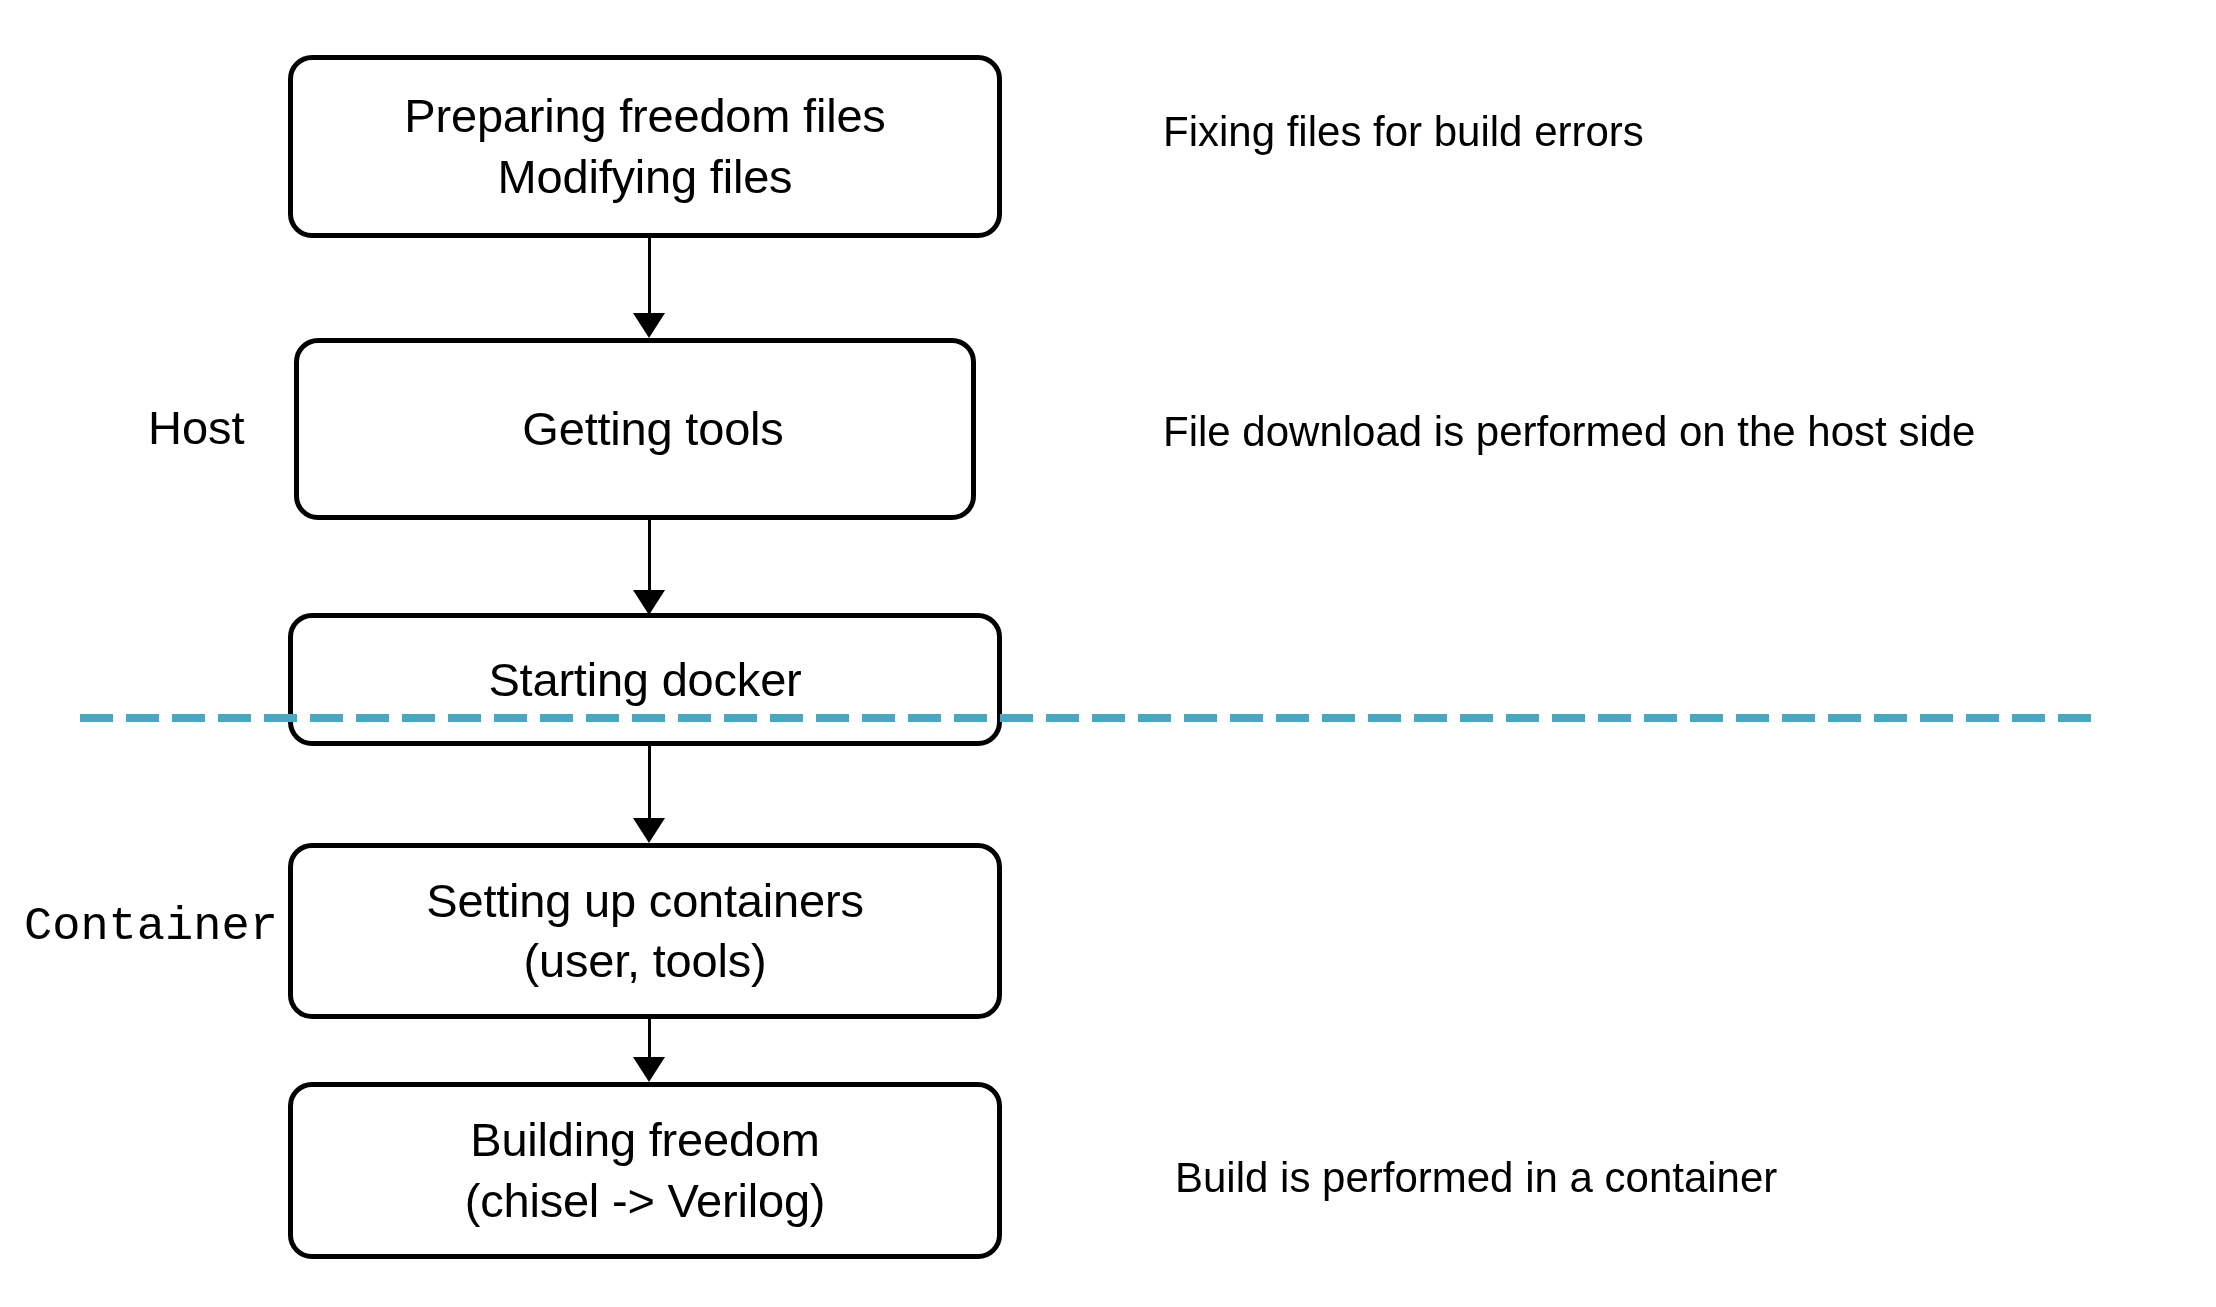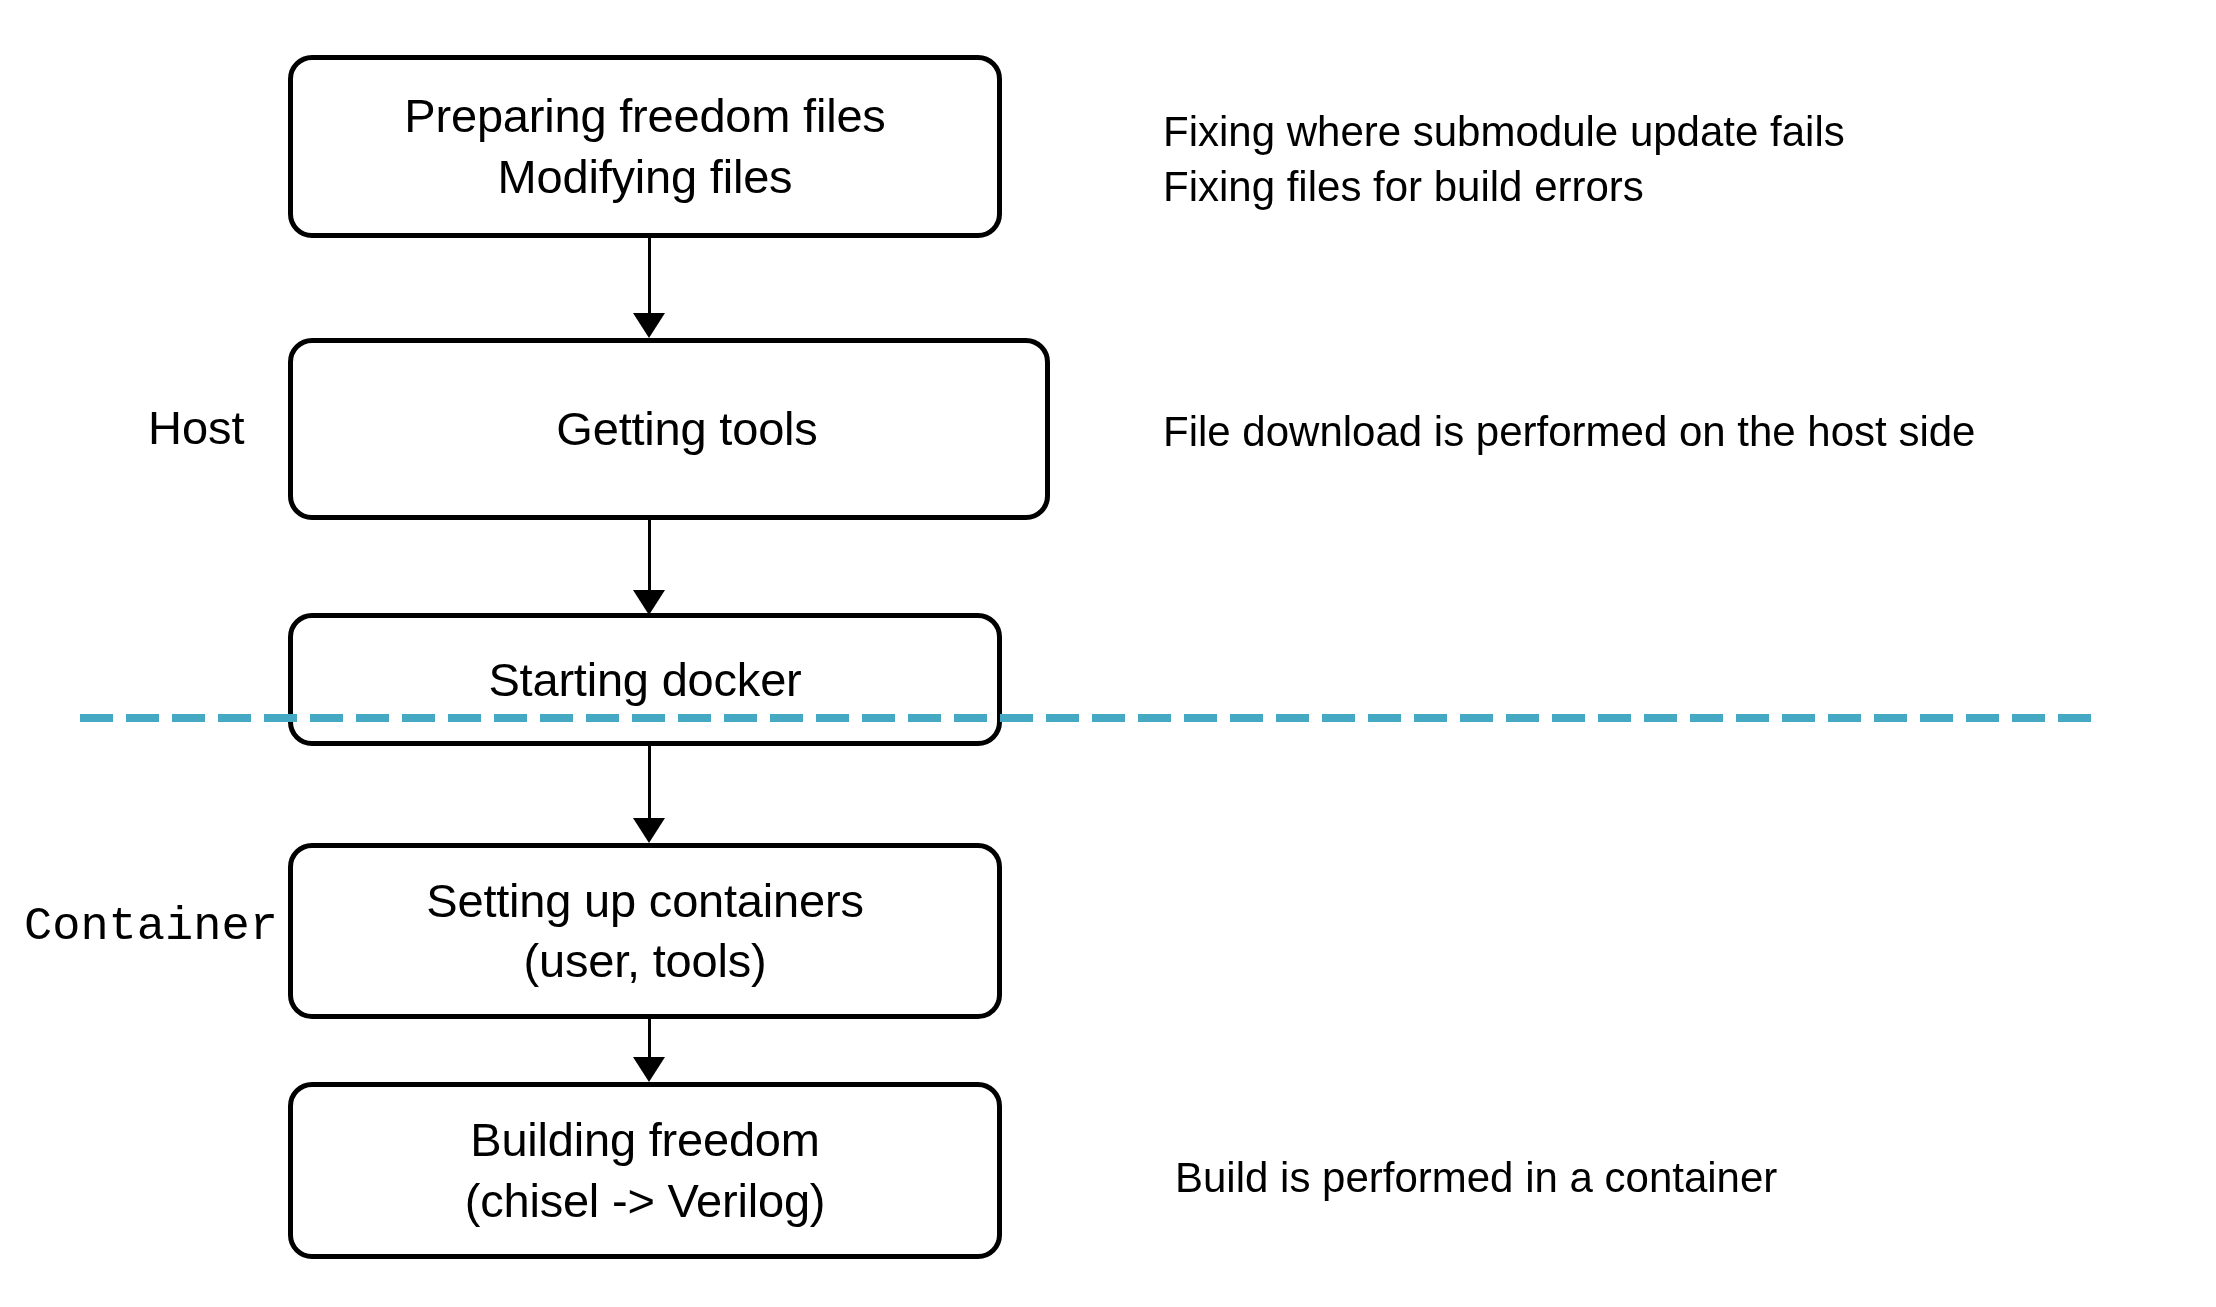--- a/index.html
+++ b/index.html
@@ -111,21 +111,21 @@
   <div class="node node-2line" style="left:288px; top:55px; width:714px; height:183px;">
     <div class="node-line">Preparing freedom files</div>
     <div class="node-line">Modifying files</div>
   </div>
 
   <div class="arrow" style="left:633px; top:238px; width:32px; height:100px;">
     <div class="shaft" style="height:78px;"></div>
     <div class="head"></div>
   </div>
 
-  <div class="node" style="left:288px; top:338px; width:762px; height:182px;padding-left:36px;">
+  <div class="node" style="left:294px; top:338px; width:682px; height:182px;padding-left:36px;">
     <div class="node-line">Getting tools</div>
   </div>
 
   <div class="arrow" style="left:633px; top:520px; width:32px; height:95px;">
     <div class="shaft" style="height:72px;"></div>
     <div class="head"></div>
   </div>
 
   <div class="node" style="left:288px; top:613px; width:714px; height:133px;">
     <div class="node-line">Starting docker</div>
@@ -192,21 +192,20 @@
     <div class="shaft" style="height:40px;"></div>
     <div class="head"></div>
   </div>
 
   <div class="node node-2line" style="left:288px; top:1082px; width:714px; height:177px;">
     <div class="node-line">Building freedom</div>
     <div class="node-line">(chisel -&gt; Verilog)</div>
   </div>
 
   <div class="note" style="left:1163px; top:104px;">
-    <div>Fixing where submodule update fails</div>
     <div>Fixing files for build errors</div>
   </div>
 
   <div class="note" style="left:1163px; top:404px;">
     <div>File download is performed on the host side</div>
   </div>
 
 
   <div class="note" style="left:1175px; top:1150px;">
     <div>Build is performed in a container</div>

